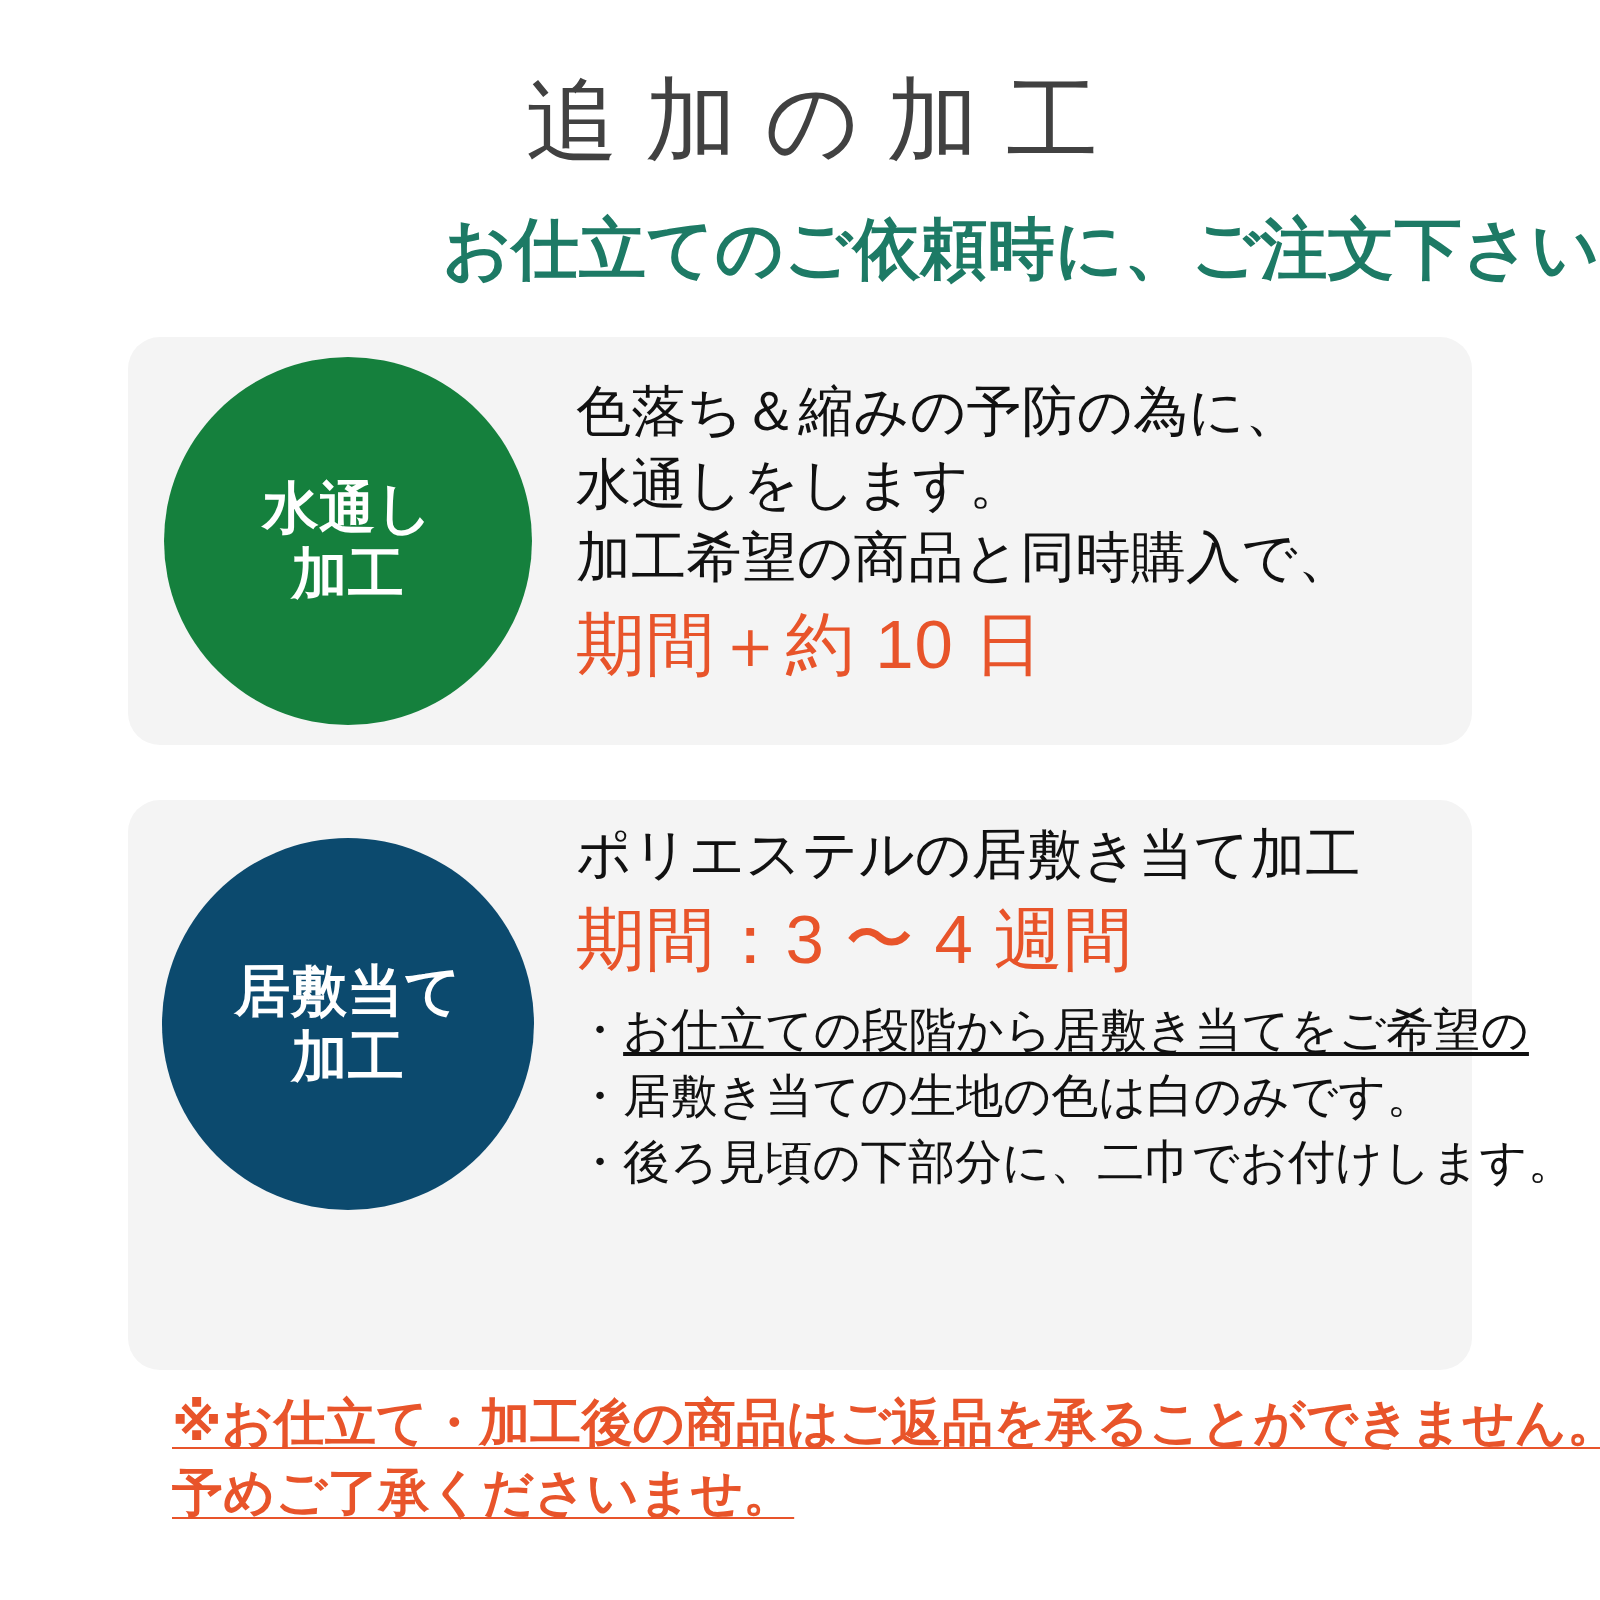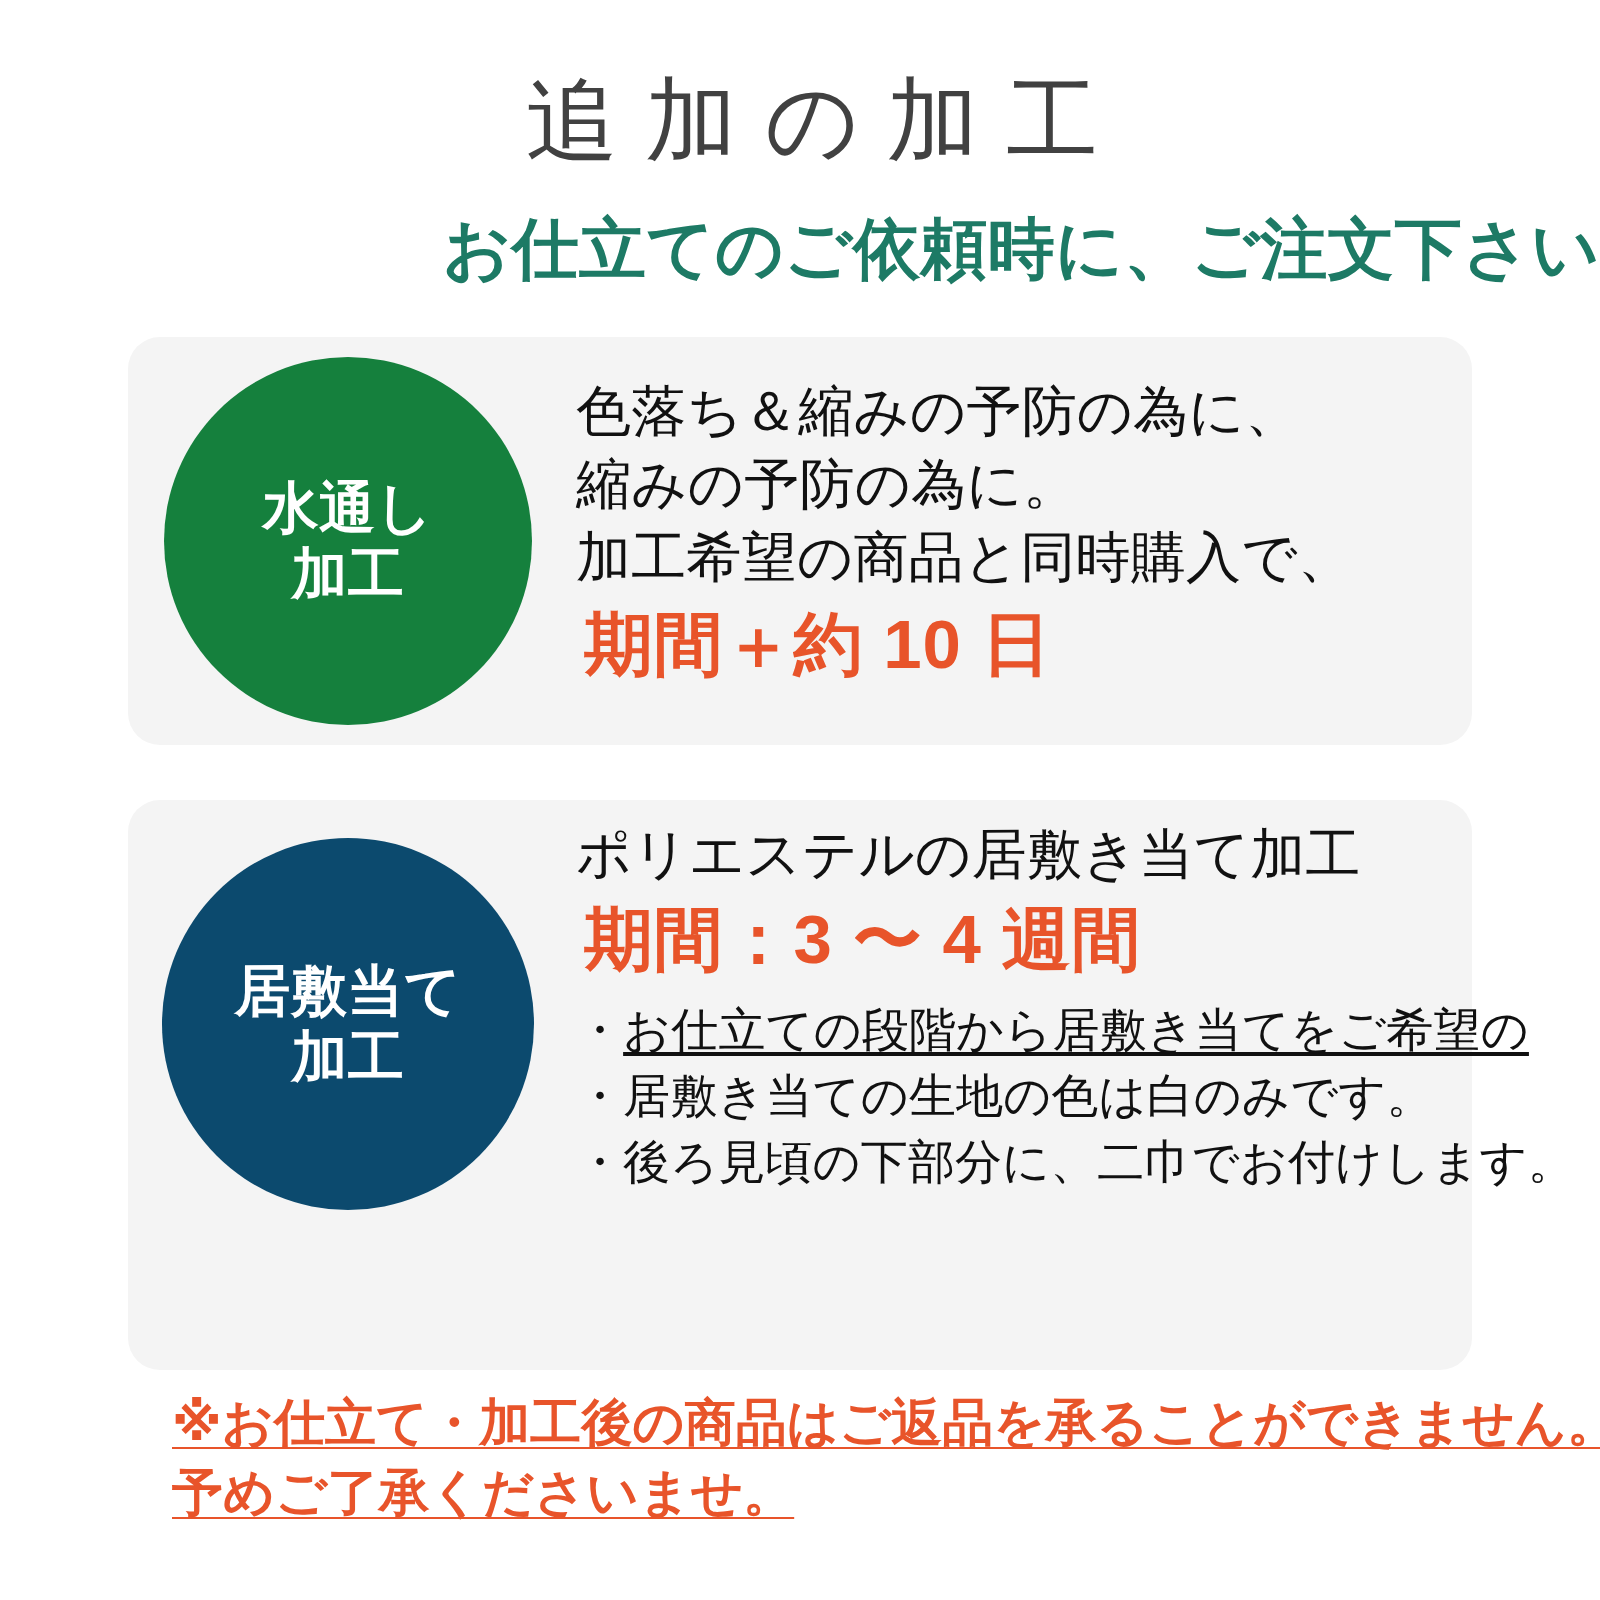--- a/index.html
+++ b/index.html
@@ -114,25 +114,24 @@
     line-height: 1.33;
     font-weight: 400;
     color: #111111;
     letter-spacing: 0.004em;
     white-space: nowrap;
   }
 
   .emph {
     font-size: 69px;
     line-height: 1.30;
-    font-weight: 700;
+    font-weight: 400;
     color: #e8542a;
     letter-spacing: 0.012em;
     white-space: nowrap;
-    margin-left: 8px;
   }
   .card--water .emph { margin-top: 6px; }
   .card--lining .emph { margin-top: 4px; }
 
   .notes {
     margin-top: 12px;
   }
   .note {
     font-size: 47px;
     line-height: 1.41;
@@ -175,21 +174,21 @@
 
   <div class="subtitle">お仕立てのご依頼時に、ご注文下さい</div>
 
   <div class="card card--water">
     <div class="badge badge--water">
       <span class="badge-line">水通し</span>
       <span class="badge-line">加工</span>
     </div>
     <div class="card-body">
       <div class="body-line">色落ち＆縮みの予防の為に、</div>
-      <div class="body-line">縮みの予防の為に。</div>
+      <div class="body-line">水通しをします。</div>
       <div class="body-line">加工希望の商品と同時購入で、</div>
       <div class="emph">期間＋約 10 日</div>
     </div>
   </div>
 
   <div class="card card--lining">
     <div class="badge badge--lining">
       <span class="badge-line">居敷当て</span>
       <span class="badge-line">加工</span>
     </div>

